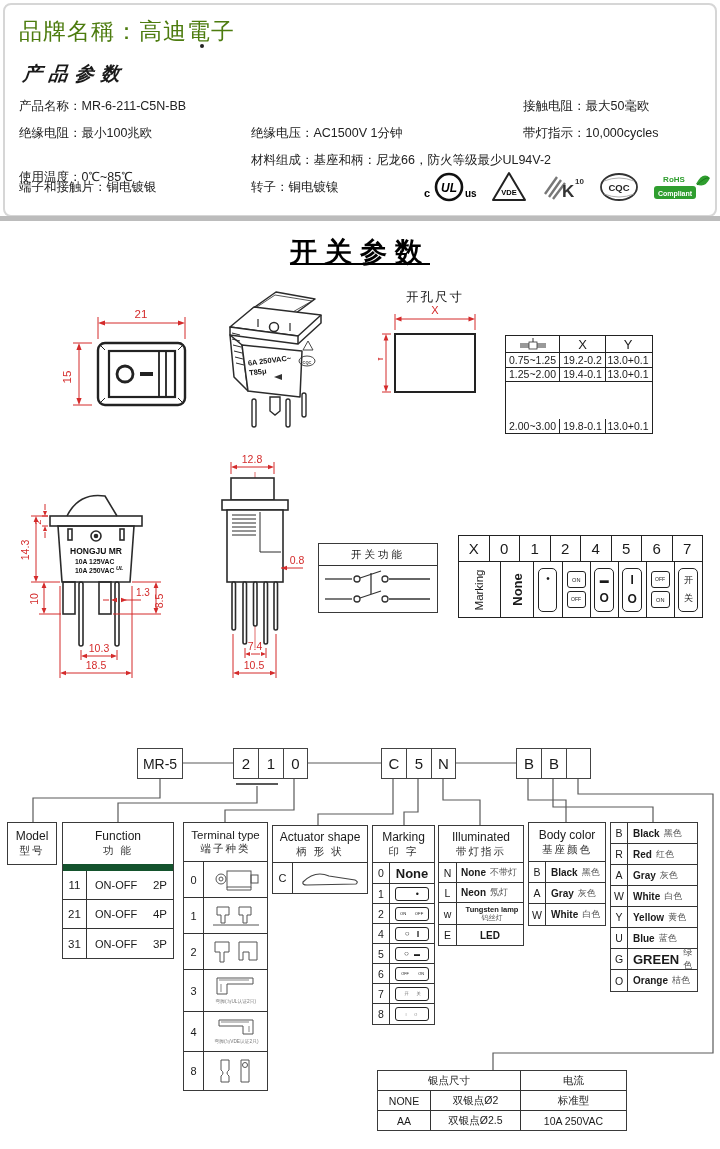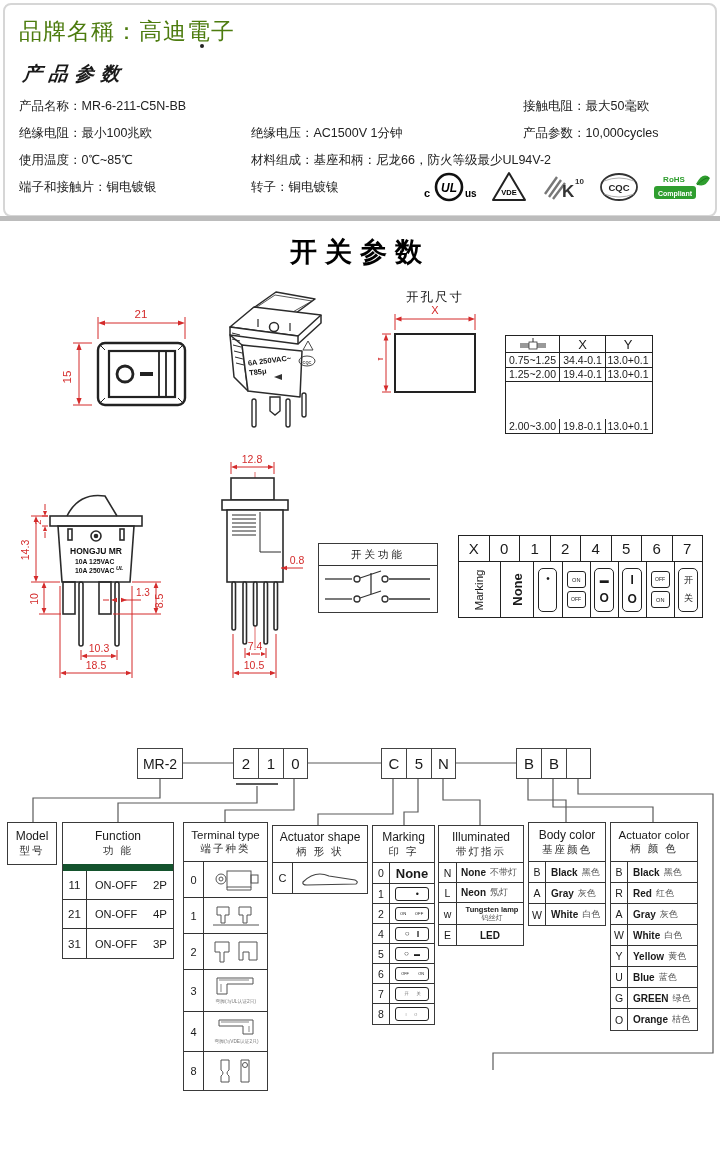--- a/index.html
+++ b/index.html
@@ -63,23 +63,23 @@
     <div class="abs spec" style="left:14px;top:93px;">
       <span>产品名称：</span><span>MR-6-211-C5N-BB</span></div>
     <div class="abs spec" style="left:518px;top:93px;">
       <span>接触电阻：</span><span>最大50毫欧</span></div>
 
     <div class="abs spec" style="left:14px;top:120px;">
       <span>绝缘电阻：</span><span>最小100兆欧</span></div>
     <div class="abs spec" style="left:246px;top:120px;">
       <span>绝缘电压：</span><span>AC1500V 1分钟</span></div>
     <div class="abs spec" style="left:518px;top:120px;">
-      <span>产品参数：</span><span>10,000cycles</span></div>
-
-    <div class="abs spec" style="left:14px;top:147px;text-align:center;">
+      <span>带灯指示：</span><span>10,000cycles</span></div>
+
+    <div class="abs spec" style="left:14px;top:164px;text-align:center;">
       <span>使用温度：</span><span>0℃~85℃</span></div>
     <div class="abs spec" style="left:246px;top:147px;">
       <span>材料组成：</span><span>基座和柄：尼龙66，防火等级最少UL94V-2</span></div>
 
     <div class="abs spec" style="left:14px;top:174px;">
       <span>端子和接触片：</span><span>铜电镀银</span></div>
     <div class="abs spec" style="left:246px;top:174px;">
       <span>转子：</span><span>铜电镀镍</span></div>
 
     <div class="abs" style="left:418px;top:160px;width:292px;height:44px;display:flex;align-items:center;gap:13px;">
@@ -108,21 +108,21 @@
         <rect x="1" y="17" width="42" height="13" rx="3" fill="#2f9e2f"></rect>
         <text x="22" y="26.5" font-size="7" font-weight="bold" text-anchor="middle" fill="#ffffff">Compliant</text>
         <path d="M43,15 q7,-13 14,-6 q-5,11 -14,6" fill="#2f9e2f"></path>
         <path d="M44,16 q8,-8 12,-7" stroke="#1c7a1c" stroke-width="1" fill="none"></path>
       </svg>
     </div>
   </div>
 
   <div class="abs divider"></div>
 
-  <div class="abs sec-title" style="top:234px;">开关参数</div>
+  <div class="abs sec-title" style="top:234px;text-decoration:underline;">开关参数</div>
 
   <svg class="abs" style="left:55px;top:293px;" width="152" height="137" viewBox="0 0 152 137">
     <g stroke="#d42b2b" stroke-width="1" fill="none">
       <path d="M43,46 V24 M130,46 V24"></path>
       <path d="M49,30 H124"></path>
       <path d="M43,30 l7,-2.6 v5.2 z M130,30 l-7,-2.6 v5.2 z" fill="#d42b2b" stroke="none"></path>
       <path d="M37,50 H18 M37,112 H18"></path>
       <path d="M24,56 V106"></path>
       <path d="M24,50 l-2.6,7 h5.2 z M24,112 l-2.6,-7 h5.2 z" fill="#d42b2b" stroke="none"></path>
     </g>
@@ -190,21 +190,21 @@
           <rect x="2" y="5" width="9" height="5" fill="#999"></rect>
           <rect x="19" y="5" width="9" height="5" fill="#999"></rect>
           <rect x="11" y="4" width="8" height="7" fill="#fff" stroke="#333" stroke-width="0.8"></rect>
         </svg>
       </div>
       <div class="hc" style="width:46px;font-size:13px;">X</div>
       <div class="hc" style="width:44px;font-size:13px;">Y</div>
     </div>
     <div class="hrow" style="height:13.5px;">
       <div class="hc" style="width:54px;">0.75~1.25</div>
-      <div class="hc" style="width:46px;">34.4-0.1</div>
+      <div class="hc" style="width:46px;">19.2-0.2</div>
       <div class="hc" style="width:44px;">13.0+0.1</div>
     </div>
     <div class="hrow" style="height:13.5px;">
       <div class="hc" style="width:54px;text-align:right;">1.25~2.00</div>
       <div class="hc" style="width:46px;">19.4-0.1</div>
       <div class="hc" style="width:44px;">13.0+0.1</div>
     </div>
     <div class="hrow" style="height:13.5px;margin-top:37px;">
       <div class="hc" style="width:54px;">2.00~3.00</div>
       <div class="hc" style="width:46px;">19.8-0.1</div>
@@ -366,21 +366,21 @@
       <div class="xc" style="flex:1;">
         <div class="pill" style="width:20px;height:44px;">
           <span style="font-size:9px;">开</span>
           <span style="font-size:9px;">关</span>
         </div>
       </div>
     </div>
   </div>
 
 
-  <div class="abs codecell" style="left:137px;top:748px;width:46px;height:31px;font-size:14px;">MR-2</div>
+  <div class="abs codecell" style="left:137px;top:748px;width:46px;height:31px;font-size:14px;">MR-5</div>
   <div class="abs cgroup" style="left:233px;top:748px;">
     <div class="codecell" style="width:25px;height:31px;">2</div>
     <div class="codecell" style="width:25px;height:31px;">1</div>
     <div class="codecell" style="width:25px;height:31px;">0</div>
   </div>
   <div class="abs cgroup" style="left:381px;top:748px;">
     <div class="codecell" style="width:25px;height:31px;">C</div>
     <div class="codecell" style="width:25px;height:31px;">5</div>
     <div class="codecell" style="width:25px;height:31px;">N</div>
   </div>
@@ -639,24 +639,20 @@
       <div class="cn" style="padding-left:4px;font-size:9px;">灰色</div>
     </div>
     <div class="coderow" style="height:21px;">
       <div class="codekey" style="width:17px;font-size:10.5px;">W</div>
       <div style="padding-left:5px;font-size:10px;font-weight:bold;">White</div>
       <div class="cn" style="padding-left:4px;font-size:9px;">白色</div>
     </div>
   </div>
 
   <div class="abs bx" style="left:610px;top:822px;width:88px;">
-    <div class="col ctr" style="height:38px;border-bottom:1px solid #333;">
-      <div class="cat-head-en" style="font-size:11.5px;">Actuator color</div>
-      <div class="cat-head-cn">柄 颜 色</div>
-    </div>
     <div class="coderow" style="height:21px;">
       <div class="codekey" style="width:17px;font-size:10.5px;">B</div>
       <div style="padding-left:5px;font-size:10px;font-weight:bold;">Black</div>
       <div class="cn" style="padding-left:4px;font-size:9px;">黑色</div>
     </div>
     <div class="coderow" style="height:21px;">
       <div class="codekey" style="width:17px;font-size:10.5px;">R</div>
       <div style="padding-left:5px;font-size:10px;font-weight:bold;">Red</div>
       <div class="cn" style="padding-left:4px;font-size:9px;">红色</div>
     </div>
@@ -675,24 +671,40 @@
       <div style="padding-left:5px;font-size:10px;font-weight:bold;">Yellow</div>
       <div class="cn" style="padding-left:4px;font-size:9px;">黄色</div>
     </div>
     <div class="coderow" style="height:21px;">
       <div class="codekey" style="width:17px;font-size:10.5px;">U</div>
       <div style="padding-left:5px;font-size:10px;font-weight:bold;">Blue</div>
       <div class="cn" style="padding-left:4px;font-size:9px;">蓝色</div>
     </div>
     <div class="coderow" style="height:21px;">
       <div class="codekey" style="width:17px;font-size:10.5px;">G</div>
-      <div style="padding-left:5px;font-size:10px;font-weight:bold;">GREEN</div>
+      <div style="padding-left:5px;font-size:13px;font-weight:bold;">GREEN</div>
       <div class="cn" style="padding-left:4px;font-size:9px;">绿色</div>
     </div>
     <div class="coderow" style="height:21px;">
       <div class="codekey" style="width:17px;font-size:10.5px;">O</div>
       <div style="padding-left:5px;font-size:10px;font-weight:bold;">Orange</div>
       <div class="cn" style="padding-left:4px;font-size:9px;">桔色</div>
     </div>
   </div>
 
+  <div class="abs bx" style="left:377px;top:1070px;width:250px;">
+    <div style="display:flex;height:19px;border-bottom:1px solid #333;">
+      <div class="ctr" style="width:143px;border-right:1px solid #333;font-size:10.5px;box-sizing:border-box;">银点尺寸</div>
+      <div class="ctr" style="flex:1;font-size:10.5px;">电流</div>
+    </div>
+    <div style="display:flex;height:19px;border-bottom:1px solid #333;">
+      <div class="ctr" style="width:53px;border-right:1px solid #333;font-size:10.5px;box-sizing:border-box;">NONE</div>
+      <div class="ctr" style="width:90px;border-right:1px solid #333;font-size:10.5px;box-sizing:border-box;">双银点Ø2</div>
+      <div class="ctr" style="flex:1;font-size:10.5px;">标准型</div>
+    </div>
+    <div style="display:flex;height:19px;">
+      <div class="ctr" style="width:53px;border-right:1px solid #333;font-size:10.5px;box-sizing:border-box;">AA</div>
+      <div class="ctr" style="width:90px;border-right:1px solid #333;font-size:10.5px;box-sizing:border-box;">双银点Ø2.5</div>
+      <div class="ctr" style="flex:1;font-size:10.5px;">10A 250VAC</div>
+    </div>
+  </div>
 
 </div>
 
 </body></html>

